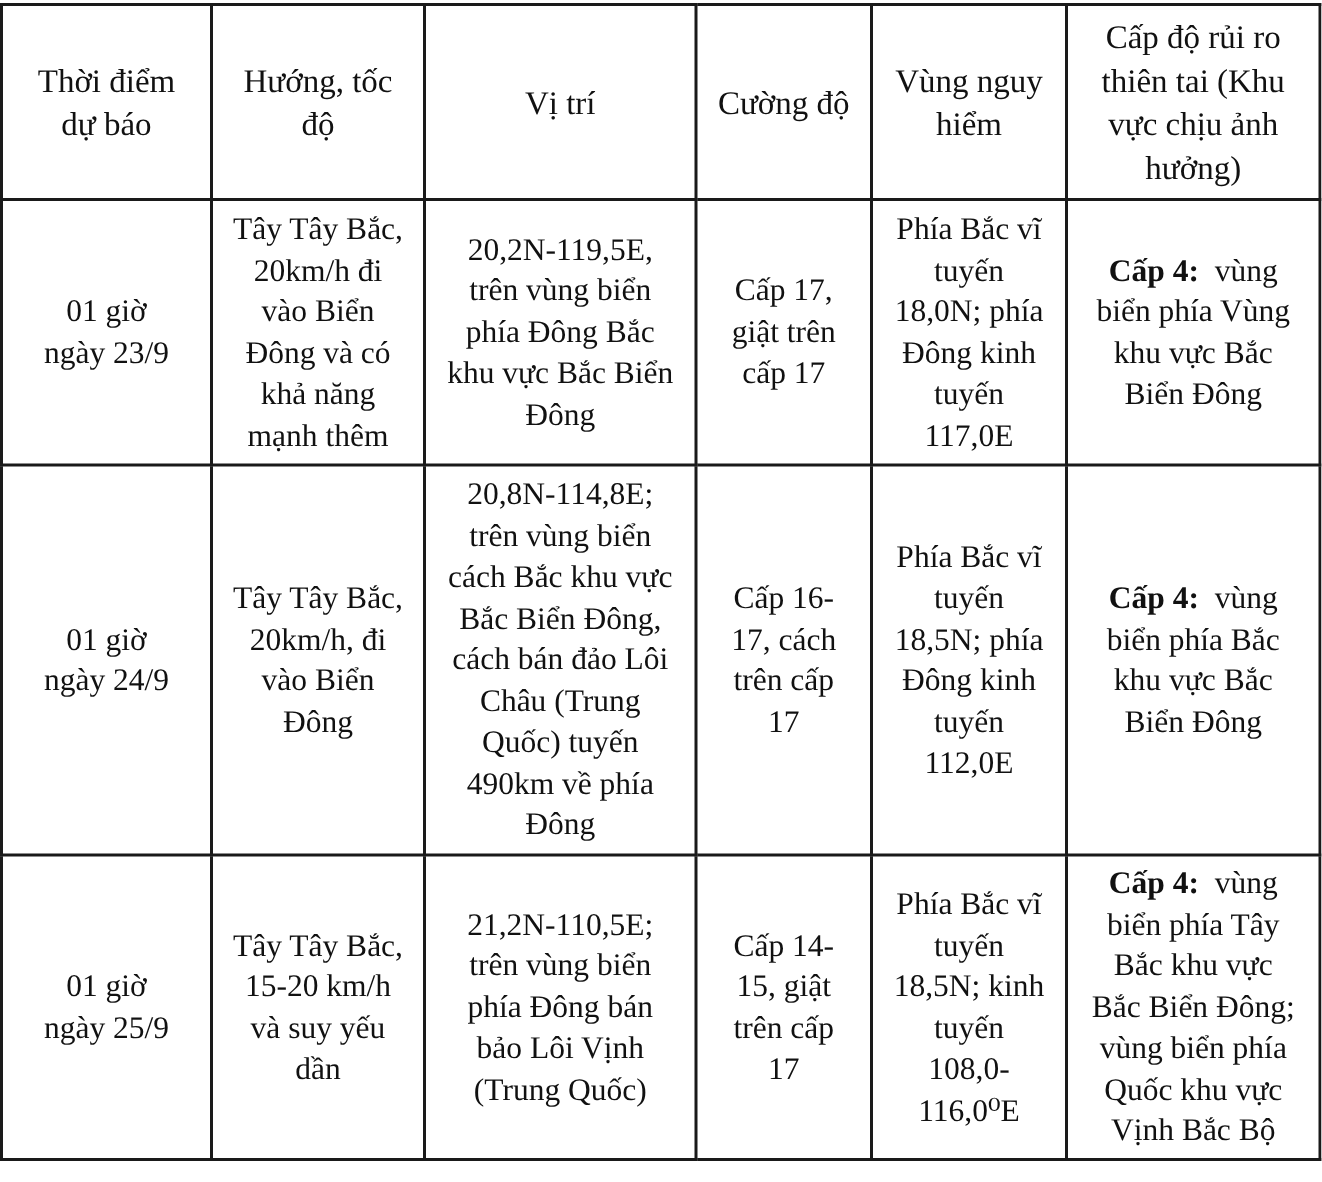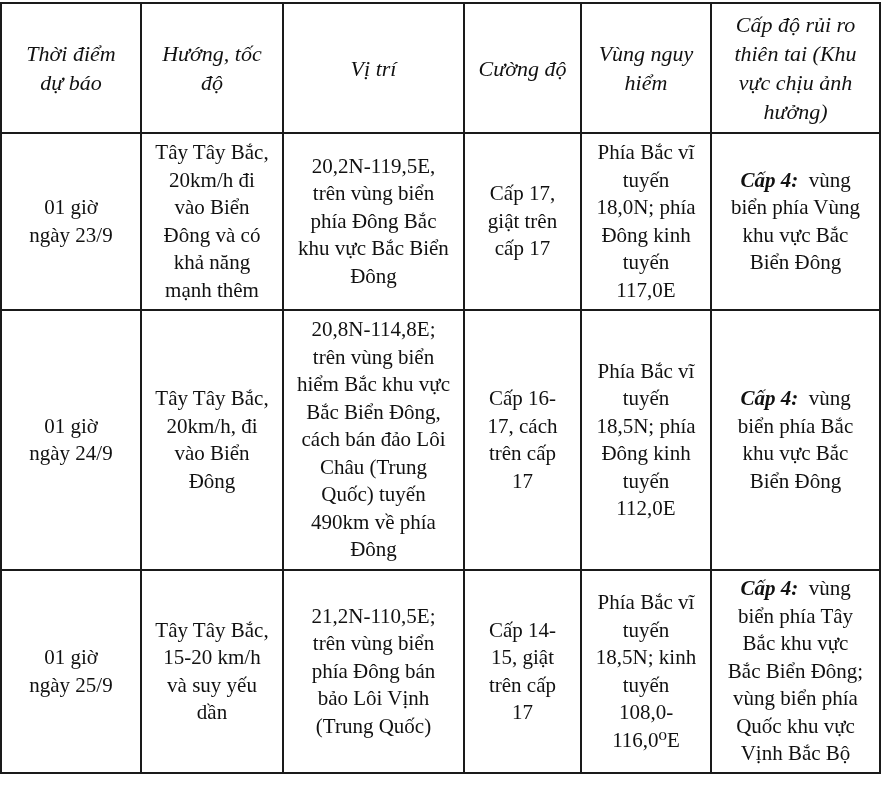--- a/index.html
+++ b/index.html
@@ -27,30 +27,29 @@
     }
     .forecast-table td, .forecast-table th {
       border: 2px solid #1a1a1a;
       text-align: center;
       vertical-align: middle;
       padding: 0 6px;
       word-wrap: break-word;
     }
     .forecast-table th {
       font-weight: normal;
-      font-style: italic;
       font-size: 22px;
       line-height: 29px;
     }
     .row-head { height: 130px; }
     .row-1 { height: 177px; }
     .row-2 { height: 260px; }
     .row-3 { height: 203px; }
     .line { display: block; white-space: nowrap; }
-    .bold { font-weight: bold; font-style: italic; }
+    .bold { font-weight: bold; }
   </style>
 </head>
 <body>
 
 <table class="forecast-table">
   <colgroup>
     <col style="width:140px">
     <col style="width:142px">
     <col style="width:181px">
     <col style="width:117px">
@@ -135,21 +134,21 @@
       </td>
       <td>
         <span class="line">Tây Tây Bắc,</span>
         <span class="line">20km/h, đi</span>
         <span class="line">vào Biển</span>
         <span class="line">Đông</span>
       </td>
       <td>
         <span class="line">20,8N-114,8E;</span>
         <span class="line">trên vùng biển</span>
-        <span class="line">hiểm Bắc khu vực</span>
+        <span class="line">cách Bắc khu vực</span>
         <span class="line">Bắc Biển Đông,</span>
         <span class="line">cách bán đảo Lôi</span>
         <span class="line">Châu (Trung</span>
         <span class="line">Quốc) tuyến</span>
         <span class="line">490km về phía</span>
         <span class="line">Đông</span>
       </td>
       <td>
         <span class="line">Cấp 16-</span>
         <span class="line">17, cách</span>

